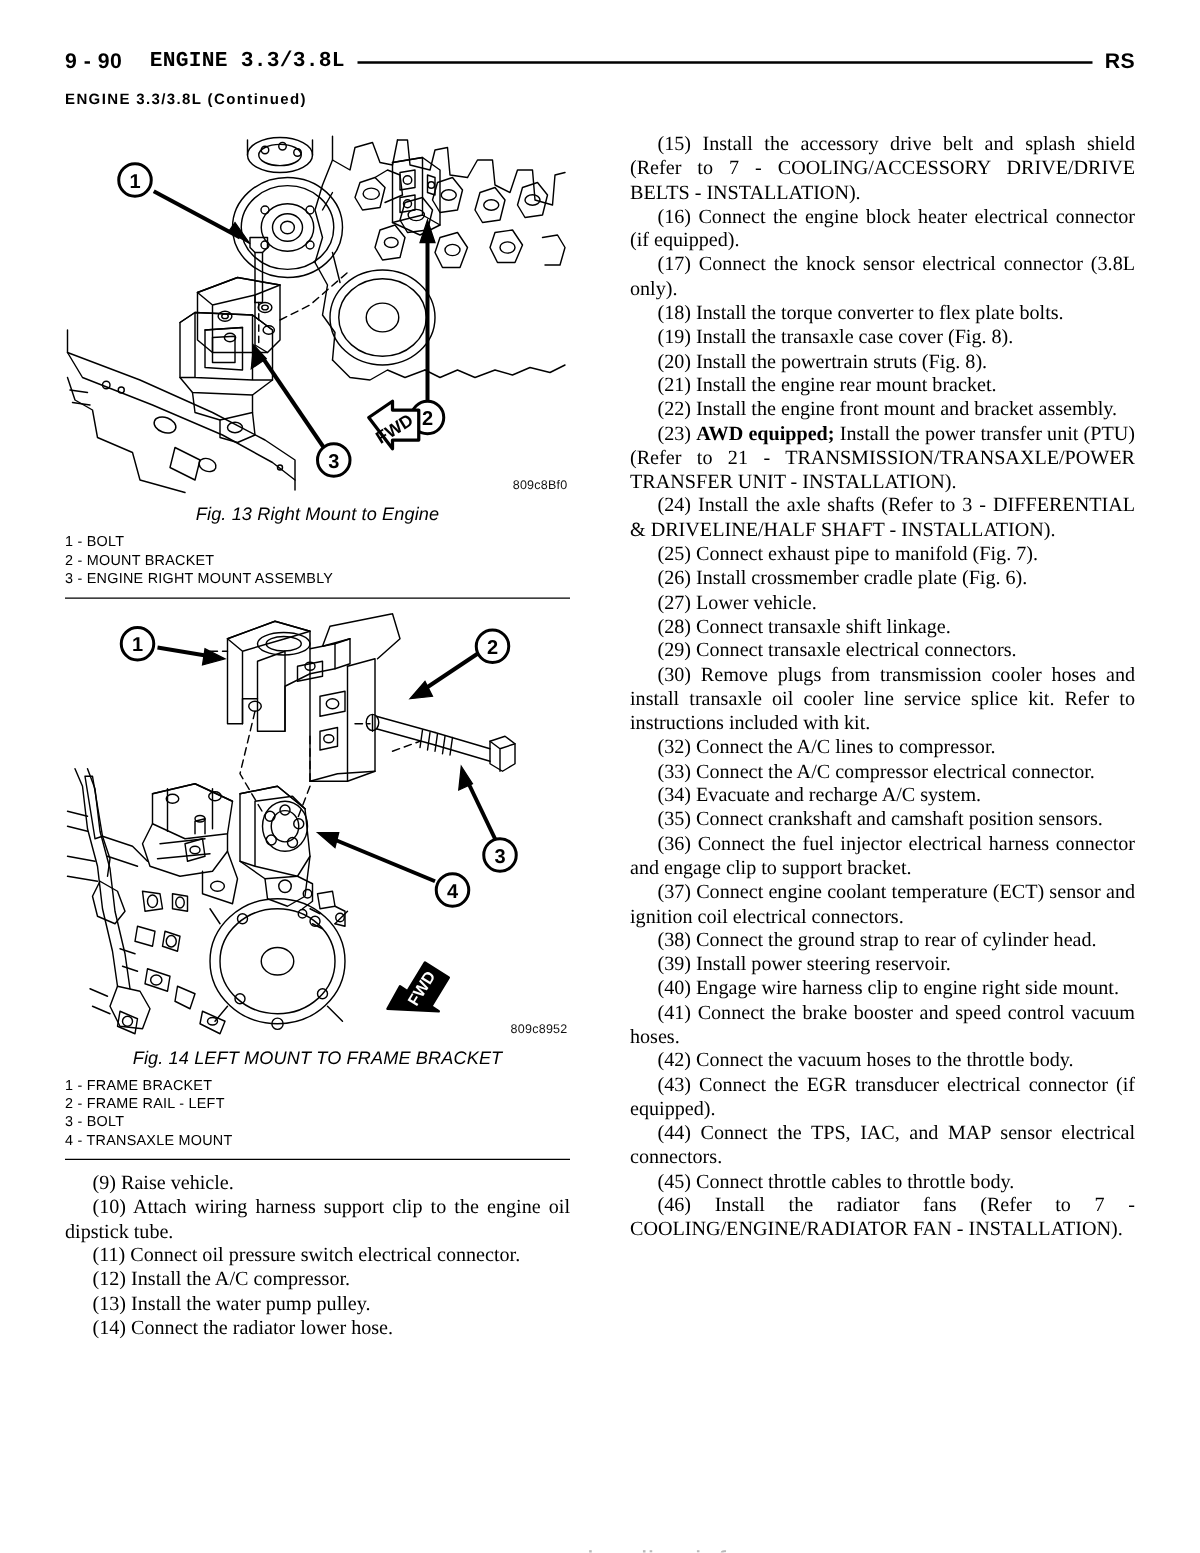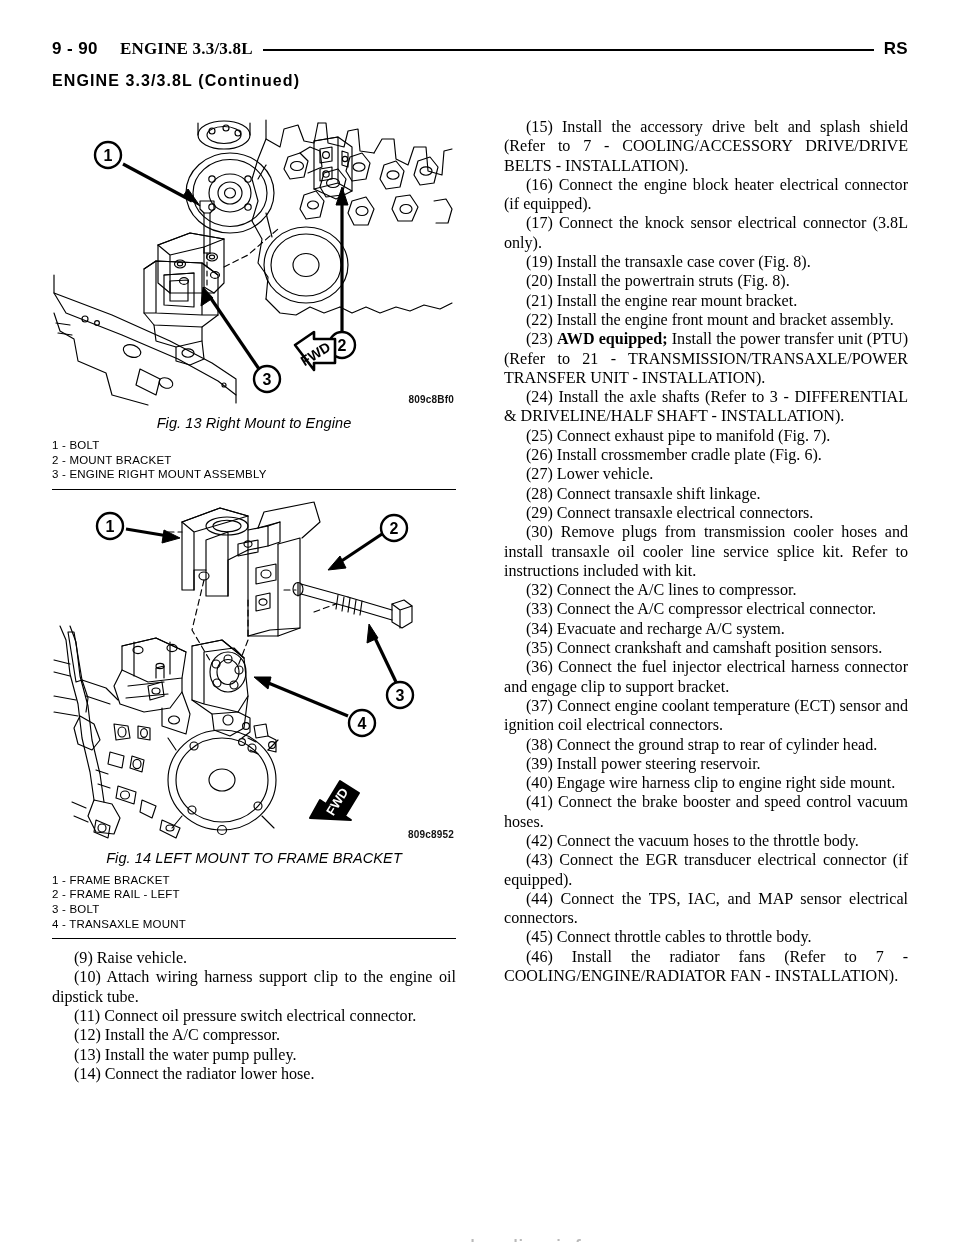--- a/index.html
+++ b/index.html
@@ -27,21 +27,21 @@
     align-items: center;
   }
   .hdr-folio {
     font-family: "Liberation Sans", "DejaVu Sans", sans-serif;
     font-weight: bold;
     font-size: 17px;
     letter-spacing: 0.4px;
     white-space: nowrap;
   }
   .hdr-title {
-    font-family: Liberation Serif, serif;
+    font-family: Liberation Mono, monospace;
     font-weight: bold;
     font-size: 17px;
     letter-spacing: 0.2px;
     white-space: nowrap;
     margin-left: 22px;
     text-align: center;
   }
   .hdr-rule {
     flex: 1 1 auto;
     height: 0;
@@ -55,44 +55,43 @@
     letter-spacing: 0.3px;
     white-space: nowrap;
   }
 
   .section-head {
     position: absolute;
     left: 52px;
     top: 72px;
     font-family: "Liberation Sans", "DejaVu Sans", sans-serif;
     font-weight: bold;
-    font-size: 16px;
+    font-size: 12px;
     letter-spacing: 1.1px;
     white-space: nowrap;
   }
 
   
   .col {
     position: absolute;
     top: 106px;
     width: 404px;
-    margin-top: 11px;
   }
   .col-left  { left: 52px; }
   .col-right { left: 504px; }
 
   
   .figure { position: relative; }
   .figure svg { display: block; }
   .fig-code {
     position: absolute;
     right: 2px;
     bottom: 2px;
     font-family: "Liberation Sans", "DejaVu Sans", sans-serif;
-    font-weight: bold;
+    font-weight: normal;
     font-size: 10px;
     letter-spacing: 0.2px;
     color: #111;
   }
   .fig-caption {
     text-align: center;
     font-family: "Liberation Sans", "DejaVu Sans", sans-serif;
     font-weight: normal;
     font-style: italic;
     font-size: 14.5px;
@@ -480,20 +479,21 @@
     <p class="step">(12) Install the A/C compressor.</p>
     <p class="step">(13) Install the water pump pulley.</p>
     <p class="step">(14) Connect the radiator lower hose.</p>
   </div>
 </div>
 
 <div class="col col-right">
   <p class="step">(15) Install the accessory drive belt and splash shield (Refer to 7 - COOLING/ACCESSORY DRIVE/DRIVE BELTS - INSTALLATION).</p>
   <p class="step">(16) Connect the engine block heater electrical connector (if equipped).</p>
   <p class="step">(17) Connect the knock sensor electrical connector (3.8L only).</p>
+  <p class="step">(18) Install the torque converter to flex plate bolts.</p>
   <p class="step">(19) Install the transaxle case cover (Fig. 8).</p>
   <p class="step">(20) Install the powertrain struts (Fig. 8).</p>
   <p class="step">(21) Install the engine rear mount bracket.</p>
   <p class="step">(22) Install the engine front mount and bracket assembly.</p>
   <p class="step">
     <span>(23) </span><span class="b">AWD equipped;</span><span> Install the power transfer unit (PTU) (Refer to 21 - TRANSMISSION/TRANSAXLE/POWER TRANSFER UNIT - INSTALLATION).</span>
   </p>
   <p class="step">(24) Install the axle shafts (Refer to 3 - DIFFERENTIAL &amp; DRIVELINE/HALF SHAFT - INSTALLATION).</p>
   <p class="step">(25) Connect exhaust pipe to manifold (Fig. 7).</p>
   <p class="step">(26) Install crossmember cradle plate (Fig. 6).</p>

